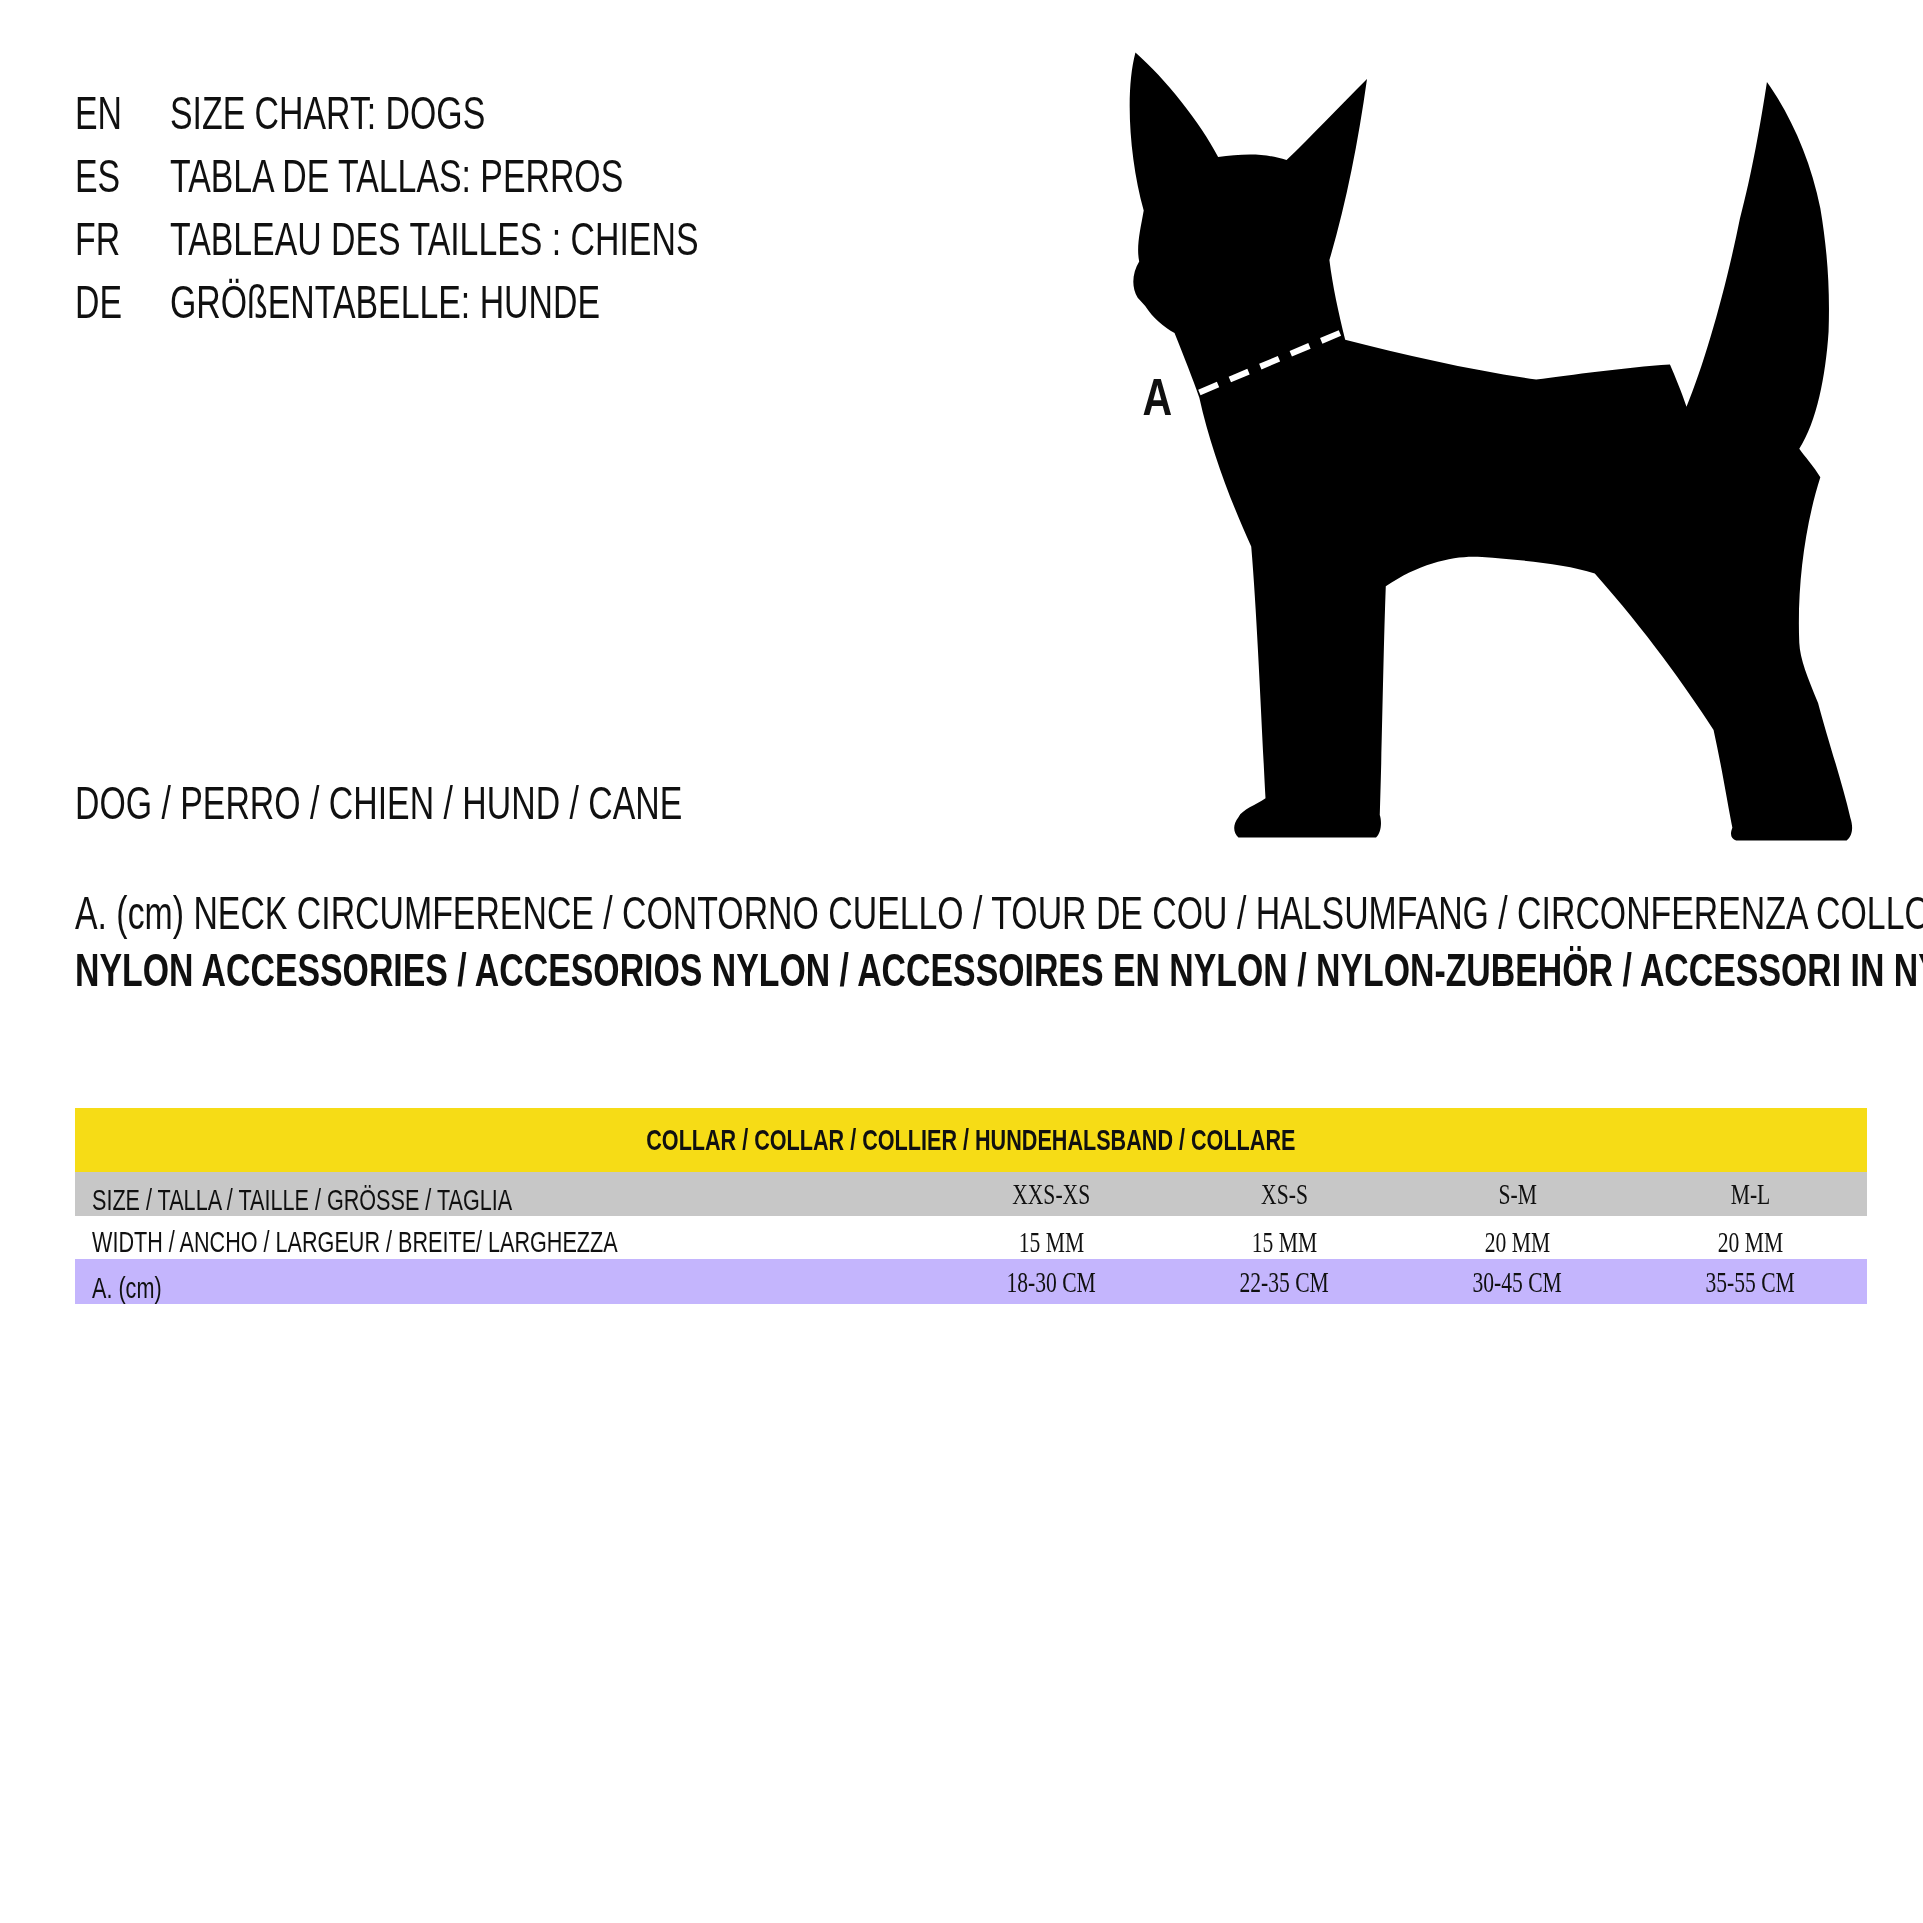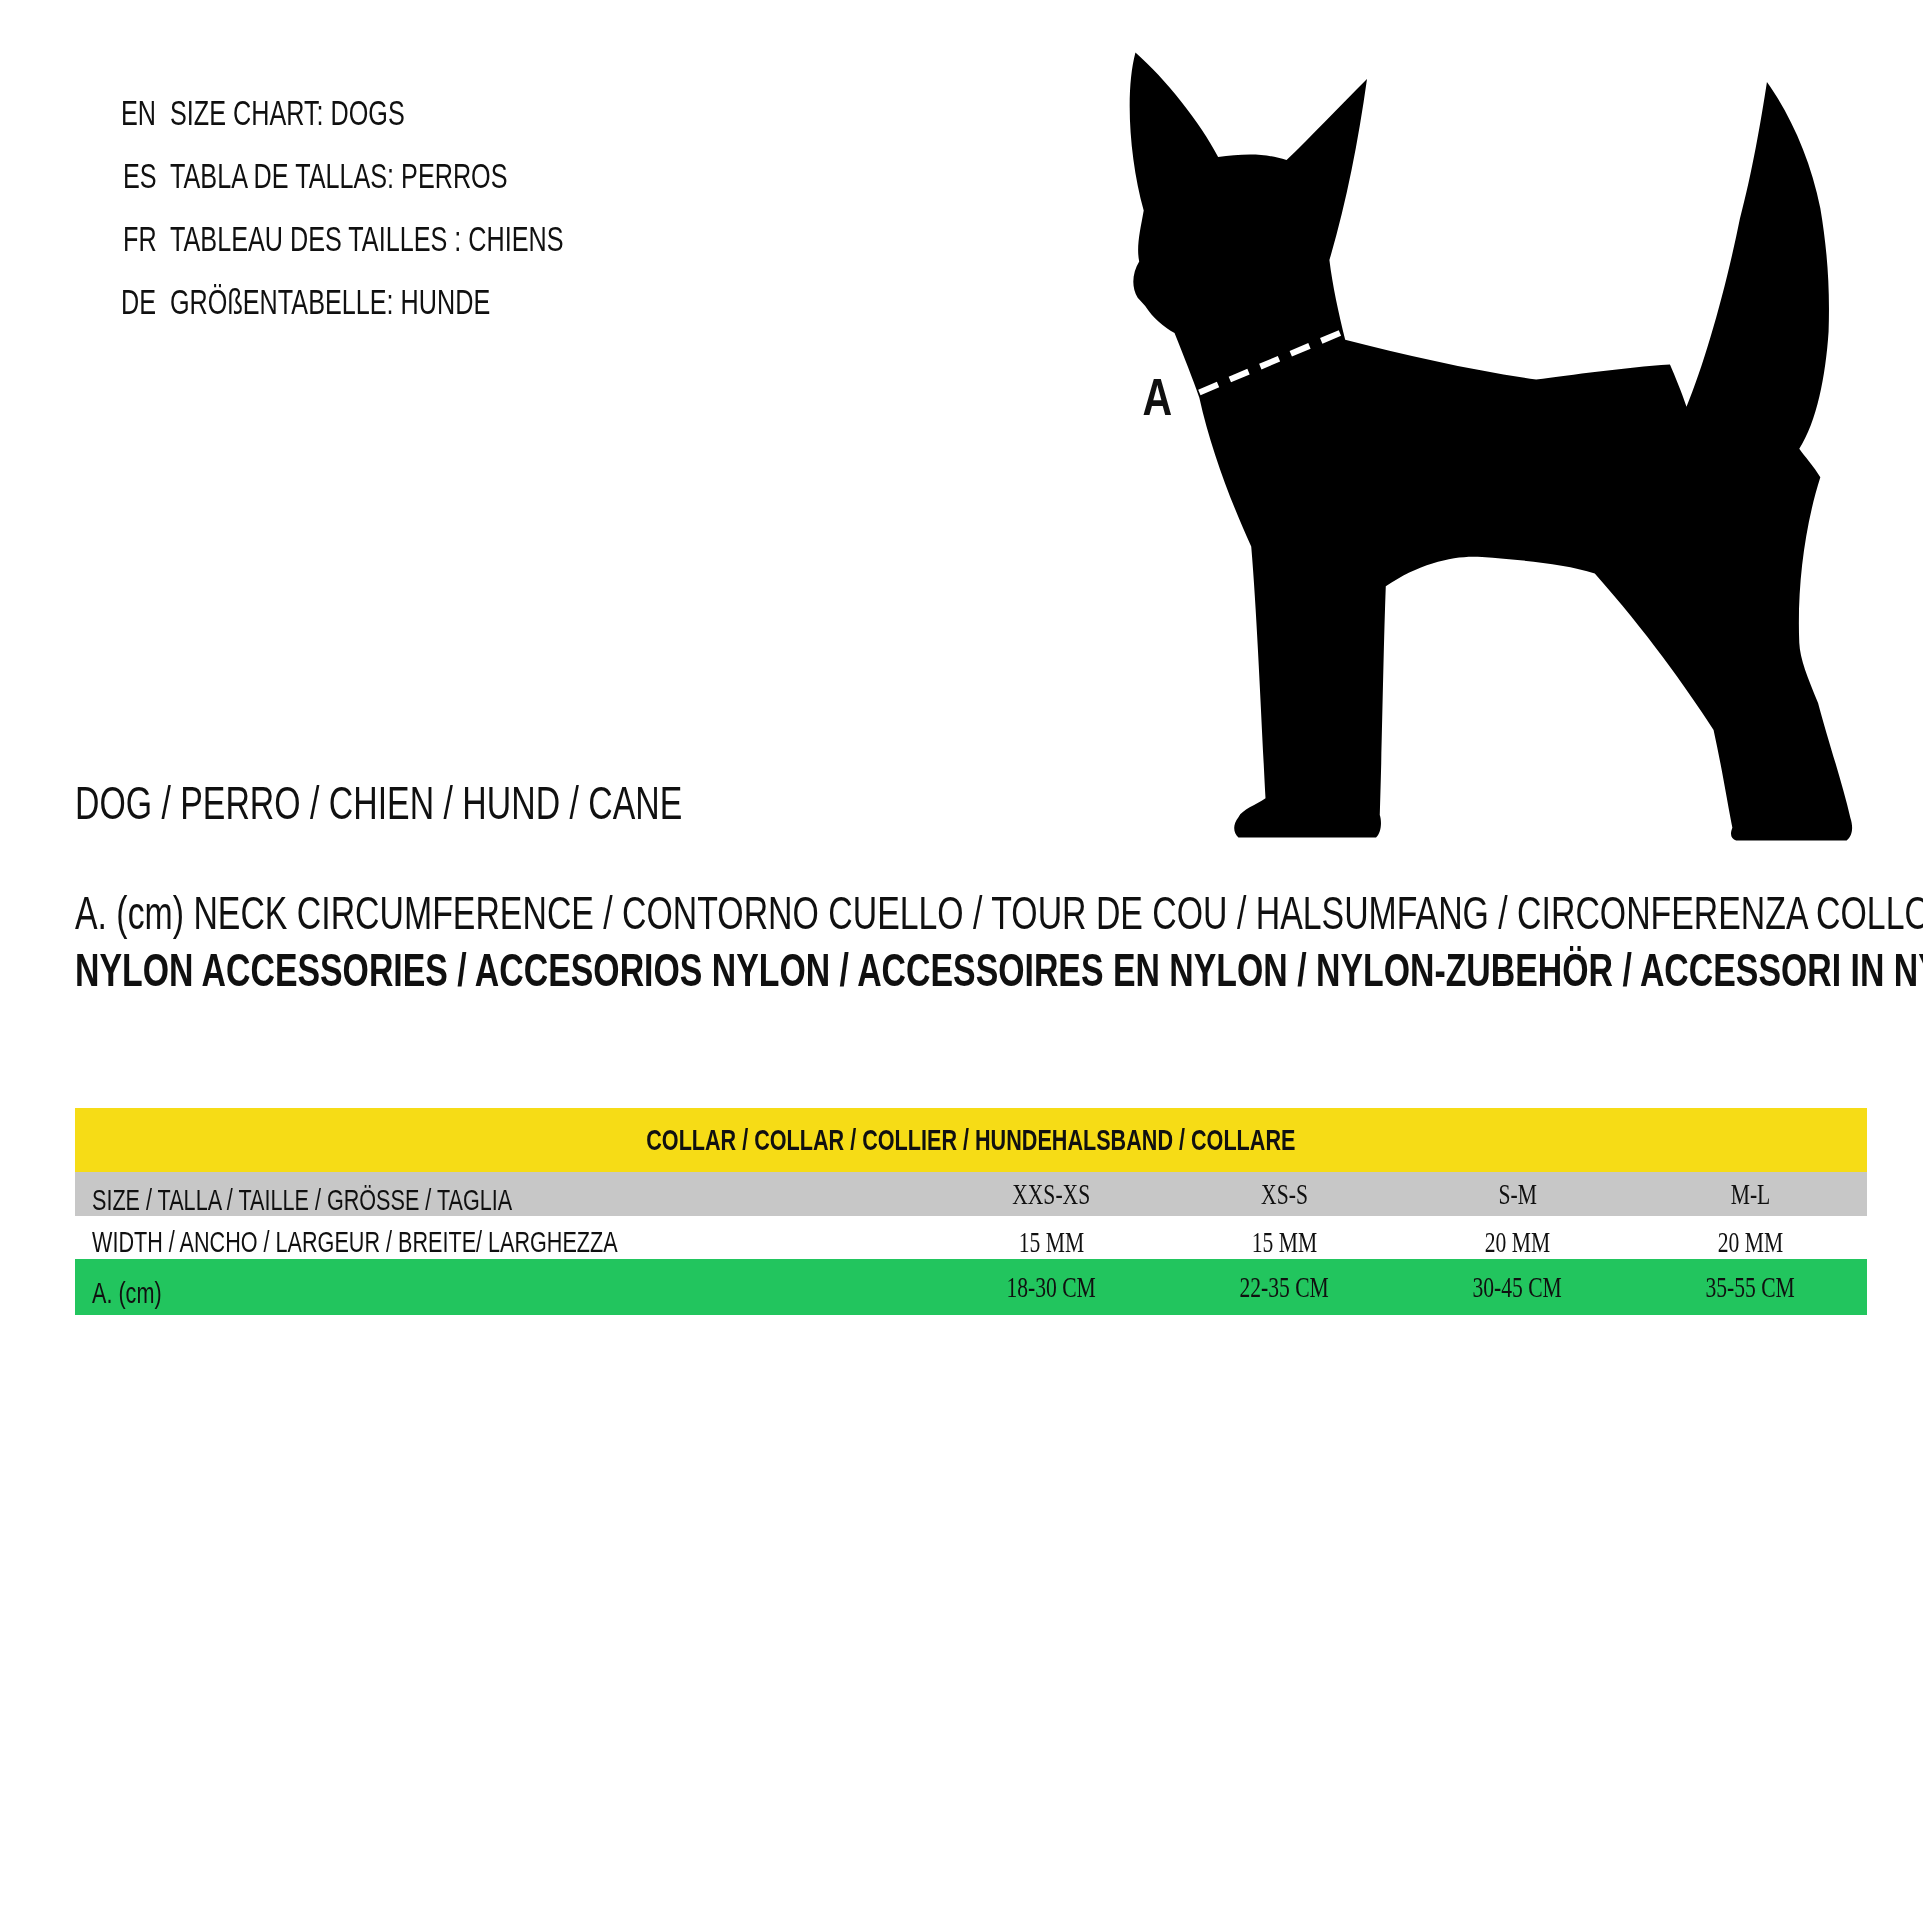--- a/index.html
+++ b/index.html
@@ -12,21 +12,21 @@
   }
   .page { position: relative; width: 1924px; height: 1924px; }
 
   
   .cx  { display:inline-block; transform: scaleX(0.72); transform-origin: 0 50%; white-space: nowrap; }
   .cxc { display:inline-block; transform: scaleX(0.72); transform-origin: 50% 50%; white-space: nowrap; }
 
   
   .lang-list {
     position: absolute; left: 75px; top: 81px;
-    font-size: 35px; line-height: 63px; font-weight: normal; text-align: right;
+    font-size: 47px; line-height: 63px; font-weight: normal;
   }
   .lang-row { display: flex; }
   .lang-code { width: 95px; flex: 0 0 95px; }
 
   
   .dog-figure { position: absolute; left: 1052px; top: 30px; width: 842px; height: 812px; }
 
   .dog-caption {
     position: absolute; left: 75px; top: 771px;
     font-size: 47px; line-height: 63px;
@@ -45,21 +45,21 @@
     font-size: 30px;
   }
   .thead {
     height: 64px; background: #F6DC16;
     display: flex; align-items: center; justify-content: center;
     font-weight: bold;
   }
   .trow { display: flex; align-items: stretch; }
   .trow-size  { height: 44px; background: #C7C7C7; }
   .trow-width { height: 43px; background: #FFFFFF; align-items: flex-end; }
-  .trow-acm   { height: 56px; background: #22c55e; }
+  .trow-acm   { height: 45px; background: #c4b5fd; }
   .tlabel {
     flex: 0 0 860px; width: 860px;
     display: flex; align-items: center;
     padding-left: 16.5px; box-sizing: border-box; margin-top: 12px;
   }
   .tcell {
     flex: 0 0 233px; width: 233px;
     display: flex; align-items: center; justify-content: center; font-family: Liberation Serif, serif;
   }
 </style>

